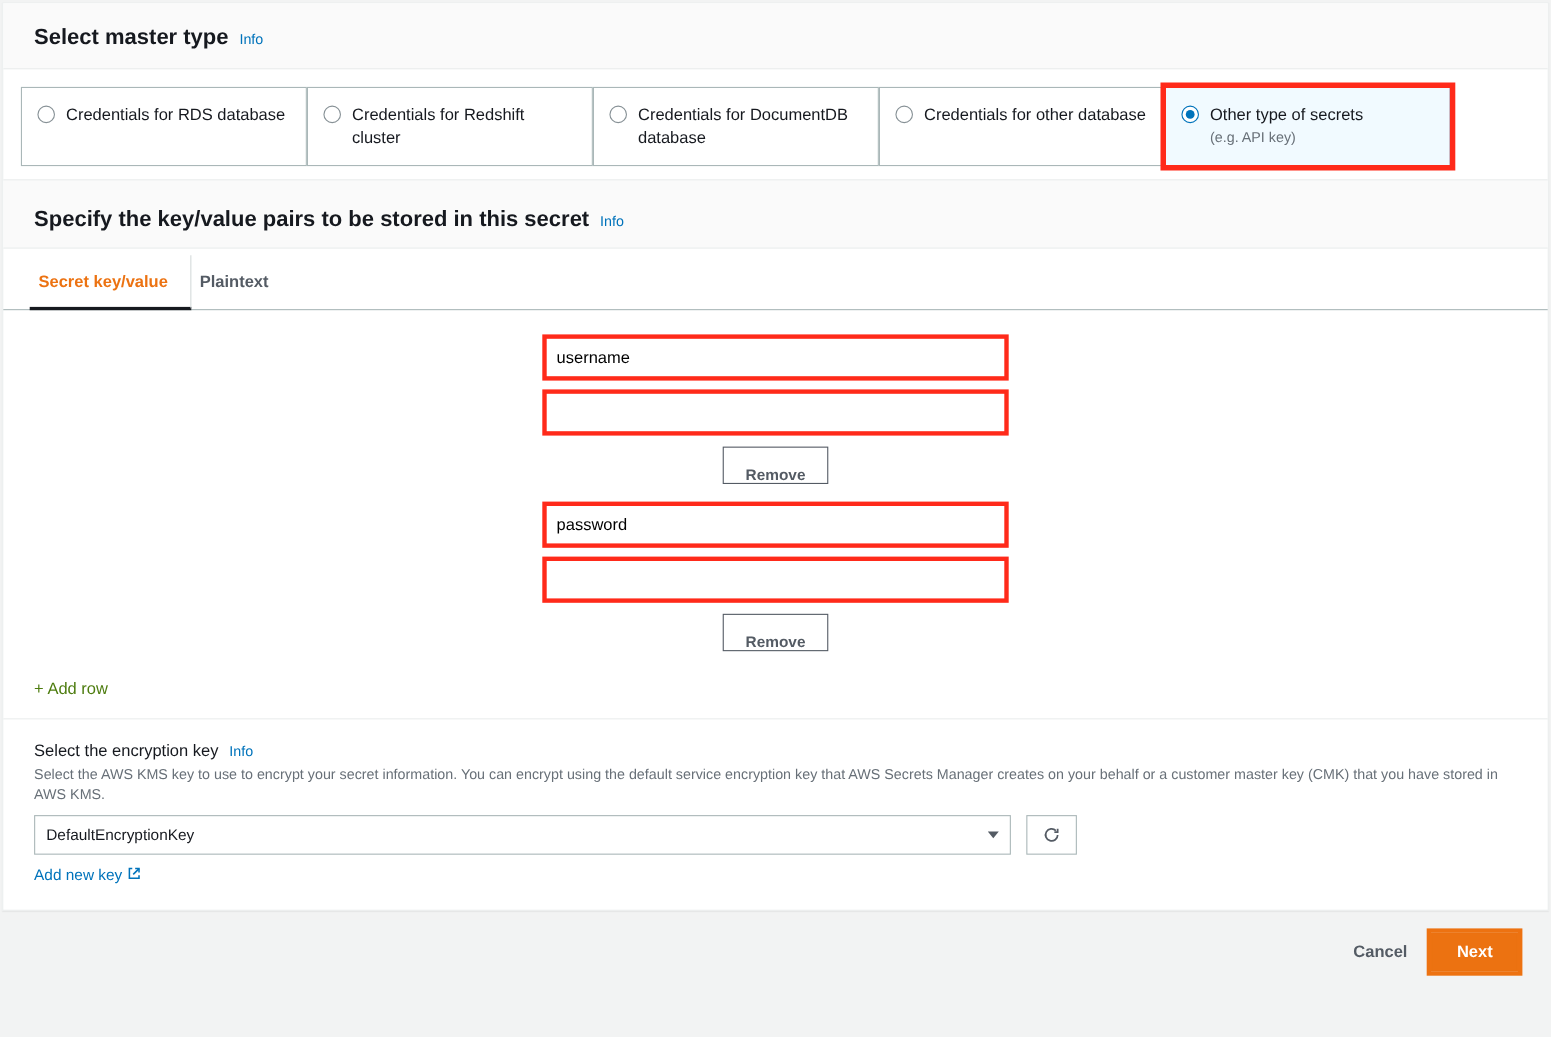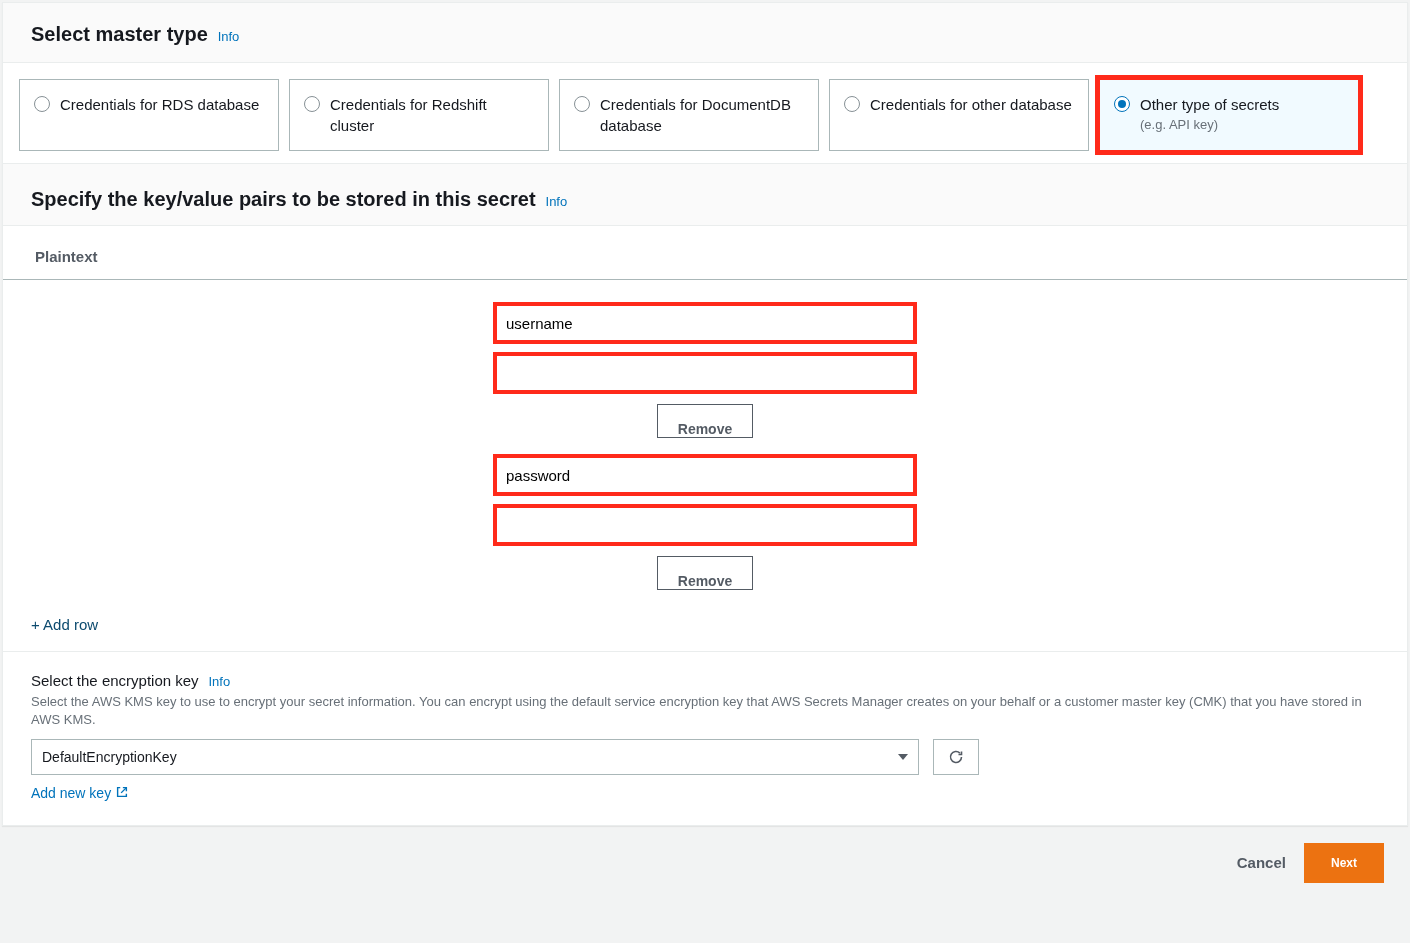--- a/index.html
+++ b/index.html
@@ -27,21 +27,20 @@
     .info-link {
       color: #0073bb;
       font-size: 13px;
       font-weight: 400;
       margin-left: 6px;
       cursor: pointer;
     }
     .secret-types {
       display: flex;
       flex-wrap: wrap;
-      gap: 10px;
       padding: 16px 16px 12px 16px;
     }
     .secret-type-card {
       border: 1px solid #aab7b8;
       background: #fff;
       padding: 14px 16px 14px 14px;
       width: 260px;
       min-height: 72px;
       display: flex;
       gap: 10px;
@@ -121,21 +120,21 @@
       height: 34px;
       padding: 16px 20px;
       border: 1px solid #545b64;
       background: #fff;
       color: #545b64;
       font-weight: 600;
       cursor: pointer;
       font-size: 14px;
     }
     .add-row-link {
-      color: #0c4a6e;
+      color: #4d7c0f;
       font-size: 15px;
       cursor: pointer;
       padding: 0 28px;
       display:inline-block;
     }
 
     .enc-section {
       border-top: 1px solid #eaeded;
       padding: 20px 28px 24px 28px;
       margin-top: 18px;
@@ -171,34 +170,33 @@
       width:16px; height:16px;
     }
     .ext-link { color:#0073bb; font-size:14px; margin-top:10px; display:inline-flex; gap:4px; cursor:pointer;}
     .ext-icon { width:14px; height:14px; }
 
     .footer {
       display: flex;
       justify-content: flex-end;
       gap: 16px;
       padding: 20px 30px 20px 0;
-      align-items:center;
     }
     .cancel-btn {
       background: none; border: none;
       color: #545b64; font-weight: 700; font-size: 15px;
       cursor: pointer;
       padding: 8px 6px;
     }
     .next-btn {
       background: #ec7211;
       border: 1px solid #ec7211;
       color: #fff;
       font-weight: 700;
-      font-size: 12px;
+      font-size: 15px;
       padding: 8px 22px;
       cursor: pointer;
     }
     .panel-shadow{ box-shadow: 0 1px 1px rgba(0,0,0,0.06);}
   </style>
 </head>
 <body>
 
 <div class="panel panel-shadow">
   
@@ -235,20 +233,21 @@
   </div>
 
   
   <div class="kv-heading">
     <span class="section-title">Specify the key/value pairs to be stored in this secret</span>
     <span class="info-link">Info</span>
   </div>
 
   
   <div class="tabs">
+    <div class="tab active">Secret key/value</div>
     <div class="tab">Plaintext</div>
   </div>
 
   
   <div class="kv-rows">
     <div class="kv-row">
       <input class="kv-input highlight-red-thin" value="username" style="">
       <input class="kv-input highlight-red-thin" value="" style="">
       <button class="remove-btn">Remove</button>
     </div>

